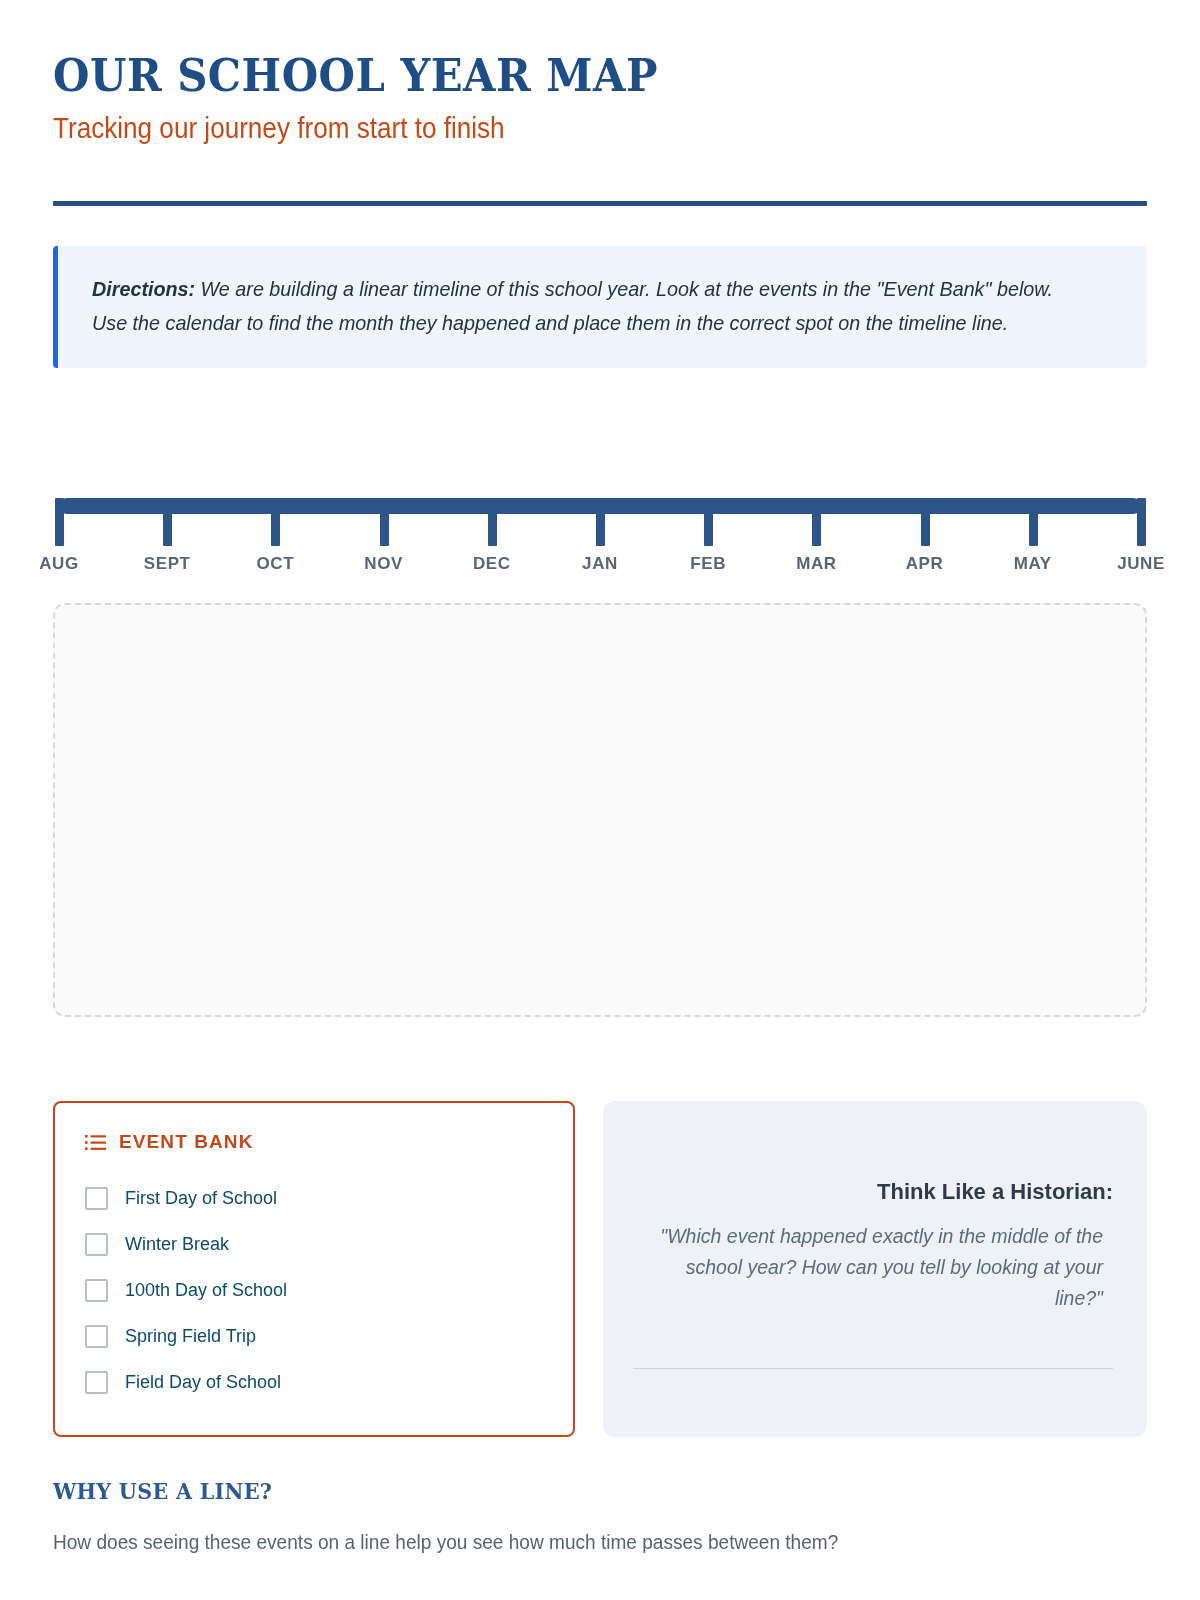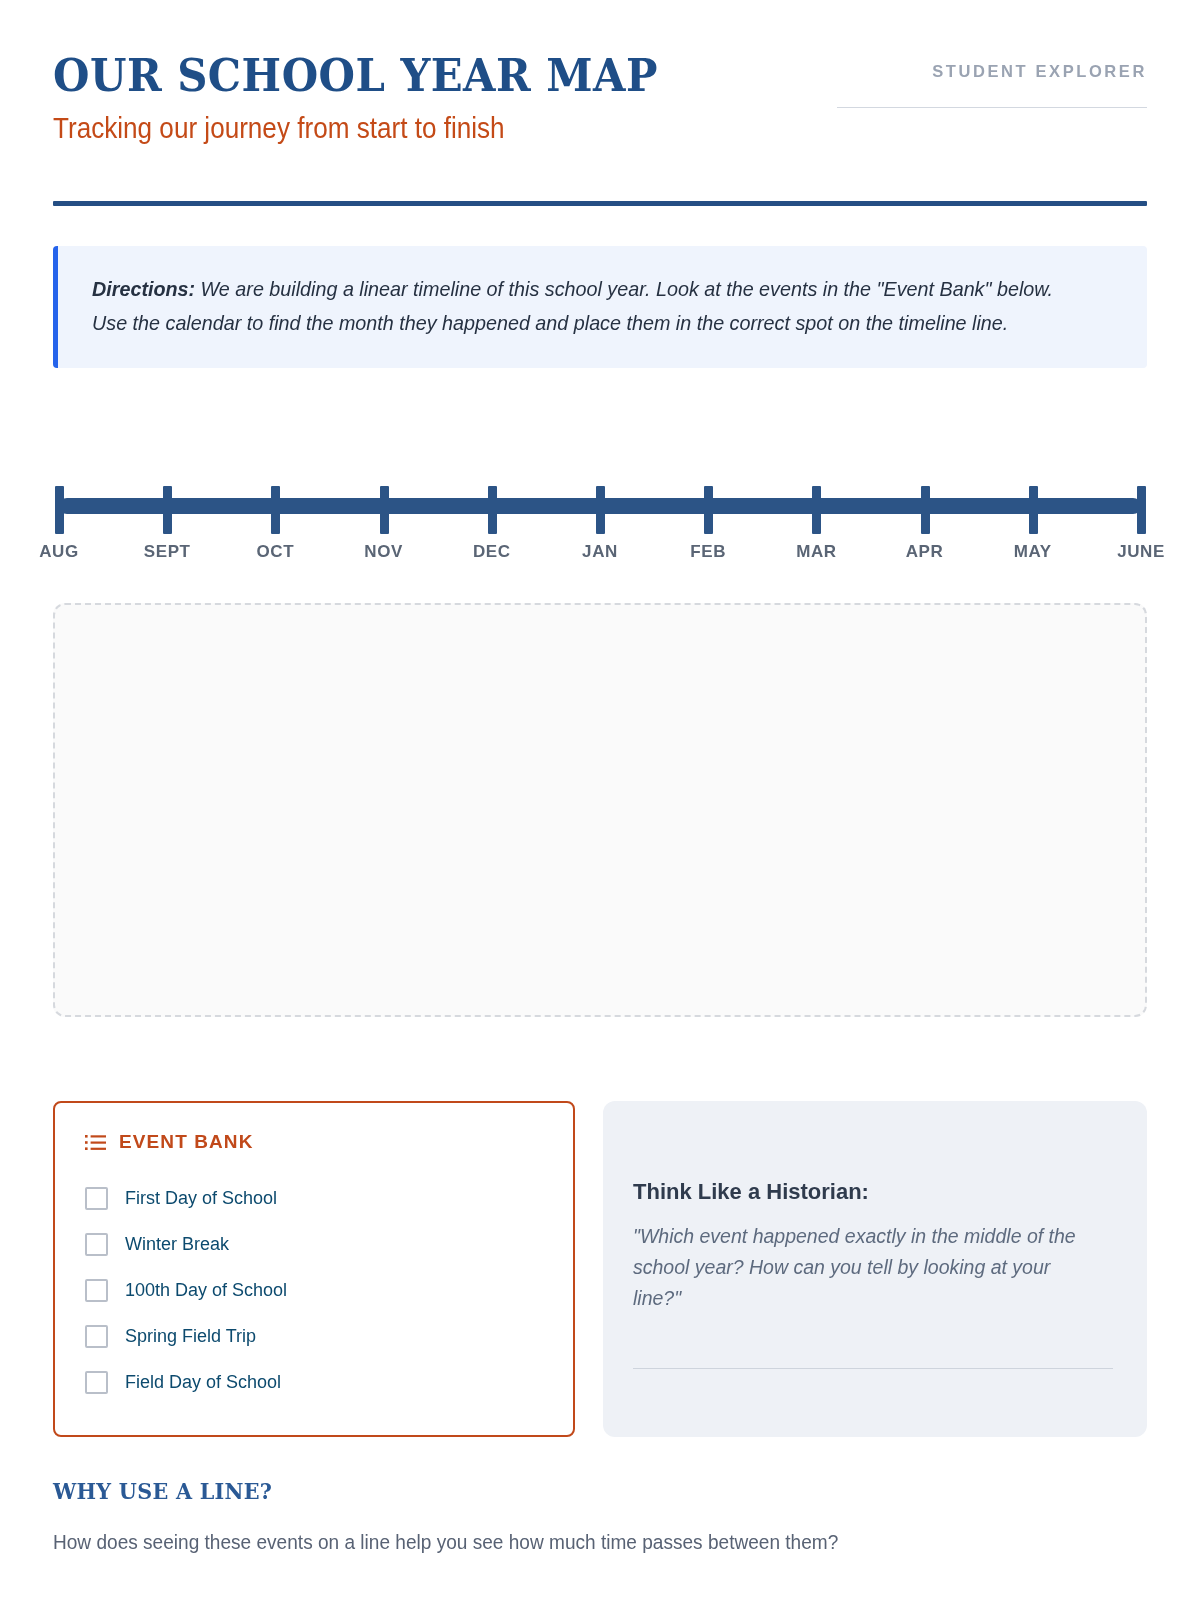--- a/index.html
+++ b/index.html
@@ -113,21 +113,21 @@
     position: absolute;
     left: 6px;
     right: 6px;
     top: 28px;
     height: 16px;
     background: #2c5486;
     border-radius: 8px;
   }
   .ticks {
     position: absolute;
-    left: 0; right: 0; top: 4px;
+    left: 0; right: 0; top: 16px;
     height: 72px;
   }
   .tick-col {
     position: absolute;
     top: 0;
     width: 0;
   }
   .tick-mark {
     position: absolute;
     left: -4px;
@@ -216,20 +216,21 @@
   }
 
   .historian {
     flex: 1 1 auto;
     background: #eef1f6;
     border-radius: 12px;
     padding: 78px 34px 30px 30px;
     box-sizing: border-box;
     display: flex;
     flex-direction: column;
+    text-align: right;
   }
   .historian-title {
     font-size: 22px;
     font-weight: 700;
     color: #2f3b4d;
     margin-bottom: 16px;
   }
   .historian-quote {
     font-size: 19.5px;
     font-style: italic;
@@ -271,24 +272,20 @@
 </style>
 </head>
 <body>
 
 <div class="page">
 
   <div class="header">
     <div class="header-left">
       <h1 class="page-title">OUR SCHOOL YEAR MAP</h1>
       <p class="page-subtitle">Tracking our journey from start to finish</p>
-    </div>
-    <div class="header-right">
-      <div class="role-label">STUDENT EXPLORER</div>
-      <div class="name-line"></div>
     </div>
   </div>
 
   <div class="header-rule"></div>
 
   <div class="directions">
     <p><b>Directions:</b><span> We are building a linear timeline of this school year. Look at the events in the "Event Bank" below. Use the calendar to find the month they happened and place them in the correct spot on the timeline line.</span></p>
   </div>
 
   <div class="timeline-wrap">

